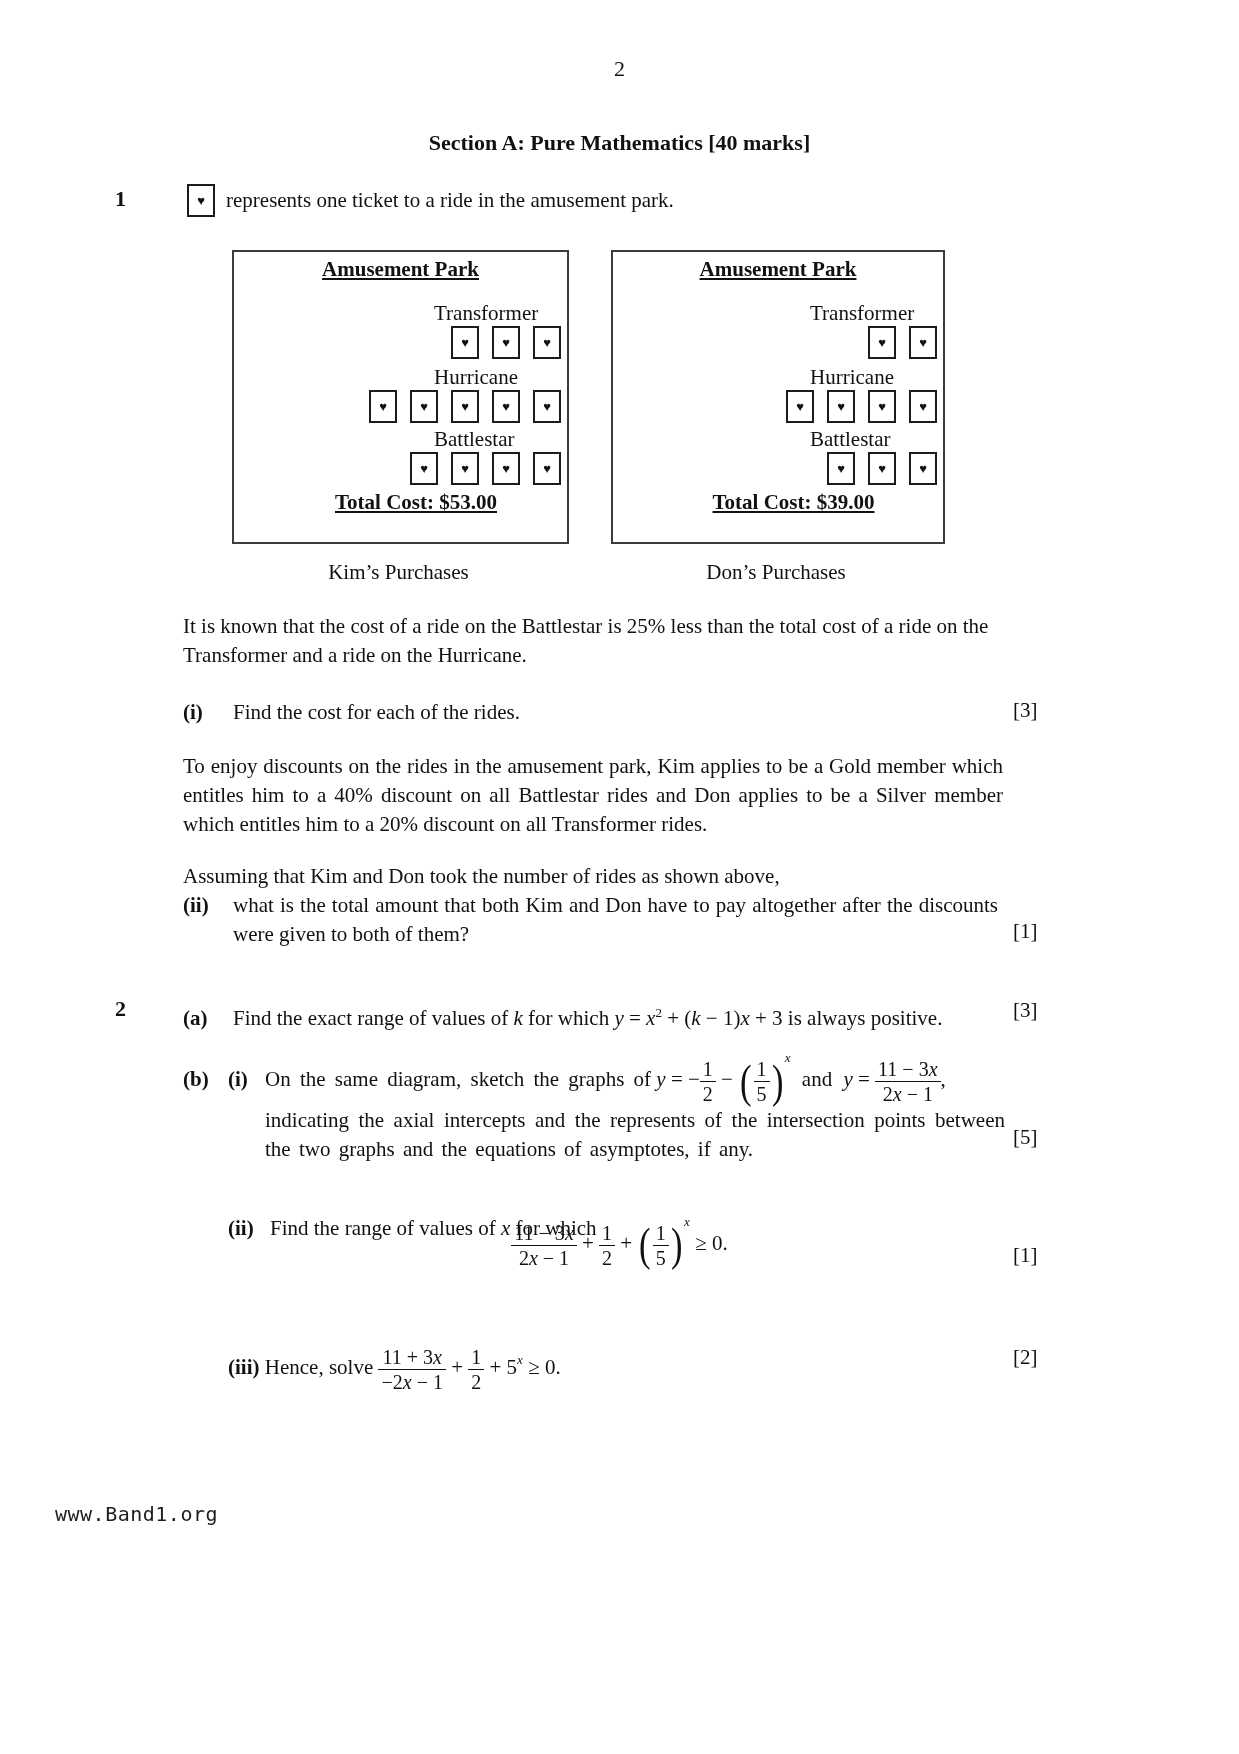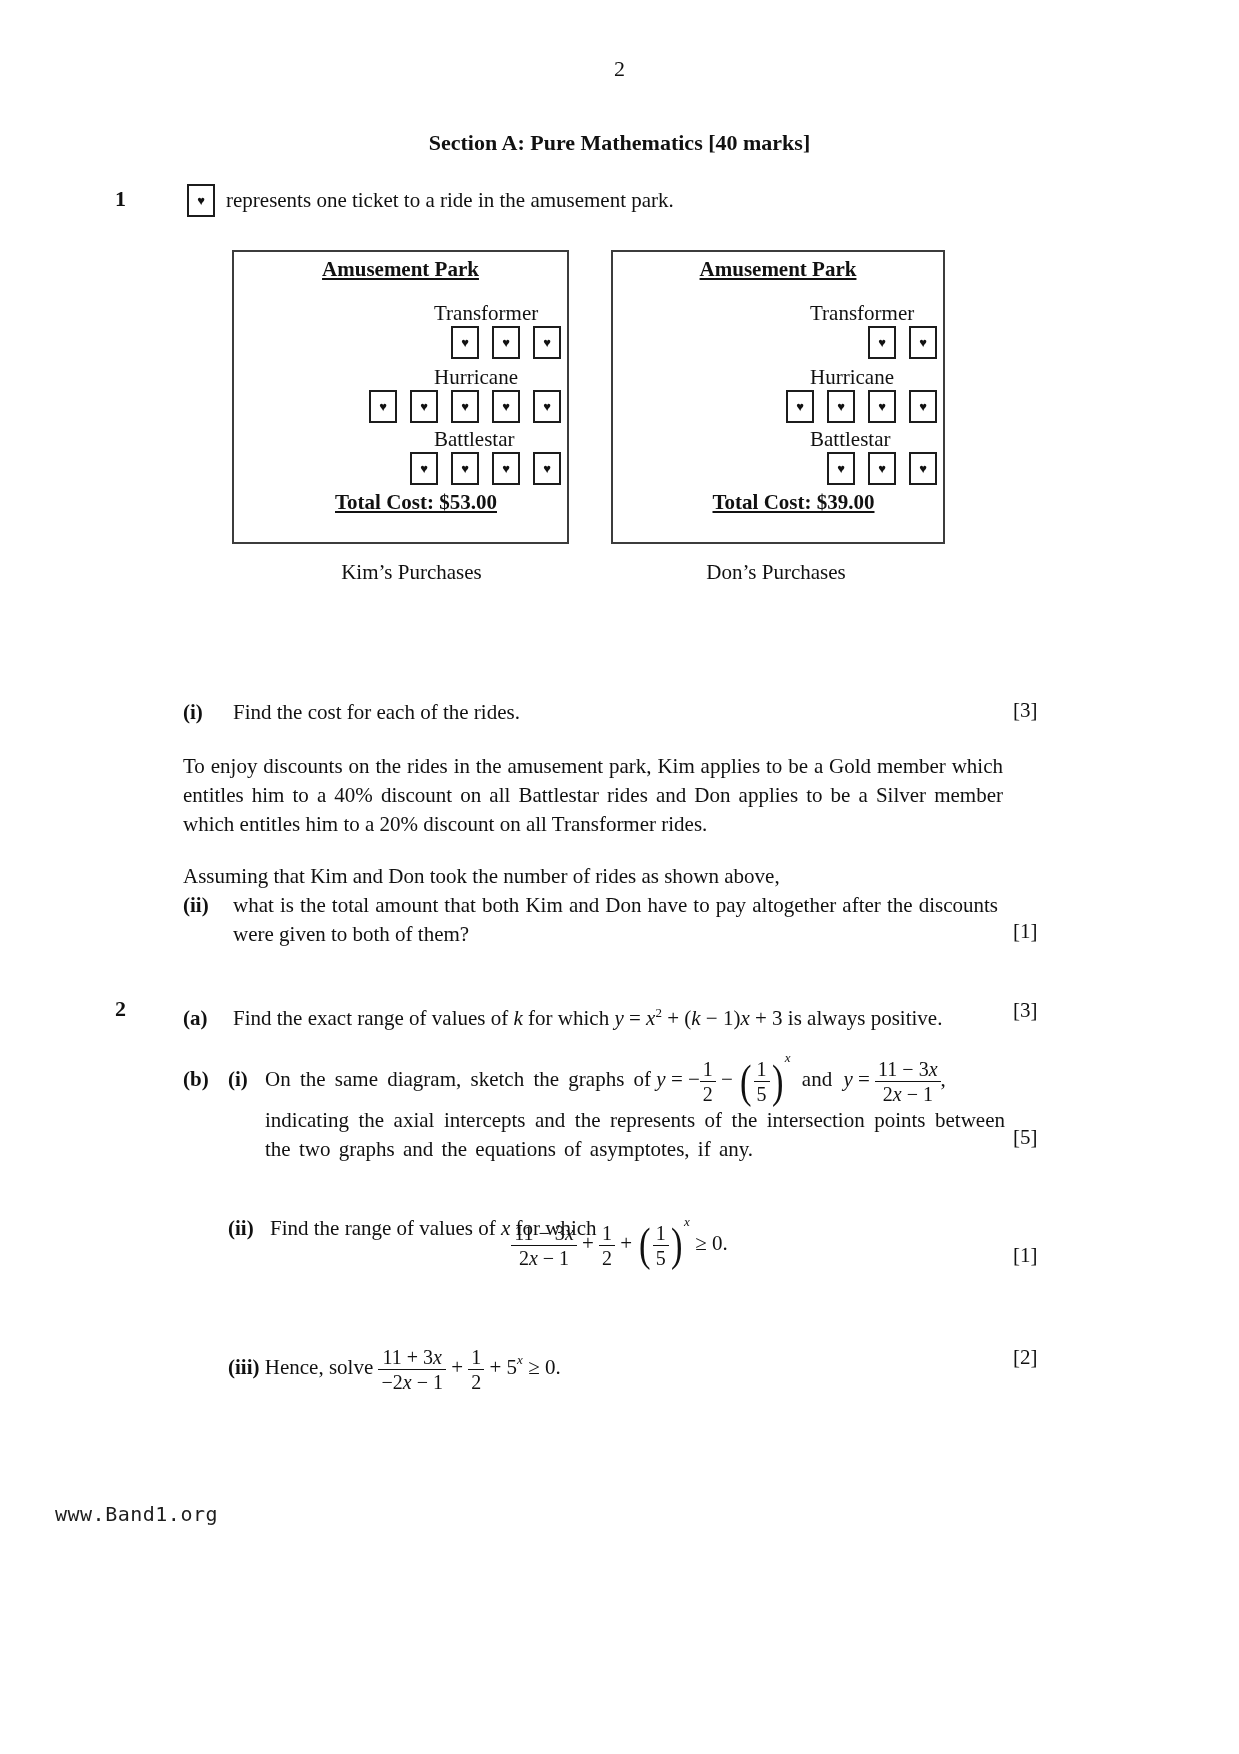--- a/index.html
+++ b/index.html
@@ -118,21 +118,21 @@
           <span class="ticket">
             <span class="heart">♥</span>
           </span>
           <span class="ticket">
             <span class="heart">♥</span>
           </span>
         </span>
     </div>
     <div class="ctotal" style="top:238px;">Total Cost: $53.00</div>
   </div>
-  <div class="caption" style="left:245px;top:560px;width:333px;">Kim’s Purchases</div>
+  <div class="caption" style="left:232px;top:560px;width:333px;">Kim’s Purchases</div>
 
   <div class="card" style="left:611px;top:250px;width:330px;height:290px;">
     <div class="card-title">Amusement Park</div>
     <div class="crow" style="top:49px;">
       <span class="crow-label">Transformer</span>
       <span class="tickets">
           <span class="ticket">
             <span class="heart">♥</span>
           </span>
           <span class="ticket">
@@ -168,20 +168,21 @@
           </span>
           <span class="ticket">
             <span class="heart">♥</span>
           </span>
         </span>
     </div>
     <div class="ctotal" style="top:238px;">Total Cost: $39.00</div>
   </div>
   <div class="caption" style="left:611px;top:560px;width:330px;">Don’s Purchases</div>
 
+  <div class="abs txt" style="left:183px;top:612px;width:820px;">It is known that the cost of a ride on the Battlestar is 25% less than the total cost of a ride on the Transformer and a ride on the Hurricane.</div>
 
   <div class="abs txt" style="left:183px;top:698px;width:830px;">
     <span class="plabel" style="display:inline-block;width:50px;">(i)</span><span>Find the cost for each of the rides.</span>
   </div>
   <span class="marks" style="top:698px;">[3]</span>
 
   <div class="abs txt just" style="left:183px;top:752px;width:820px;">To enjoy discounts on the rides in the amusement park, Kim applies to be a Gold member which entitles him to a 40% discount on all Battlestar rides and Don applies to be a Silver member which entitles him to a 20% discount on all Transformer rides.</div>
   <div class="abs txt" style="left:183px;top:891px;width:830px;">
     <span class="plabel" style="display:inline-block;width:50px;vertical-align:top;">(ii)</span><span class="just" style="display:inline-block;width:765px;vertical-align:top;text-align:justify;">what is the total amount that both Kim and Don have to pay altogether after the discounts were given to both of them?</span>
   </div>

